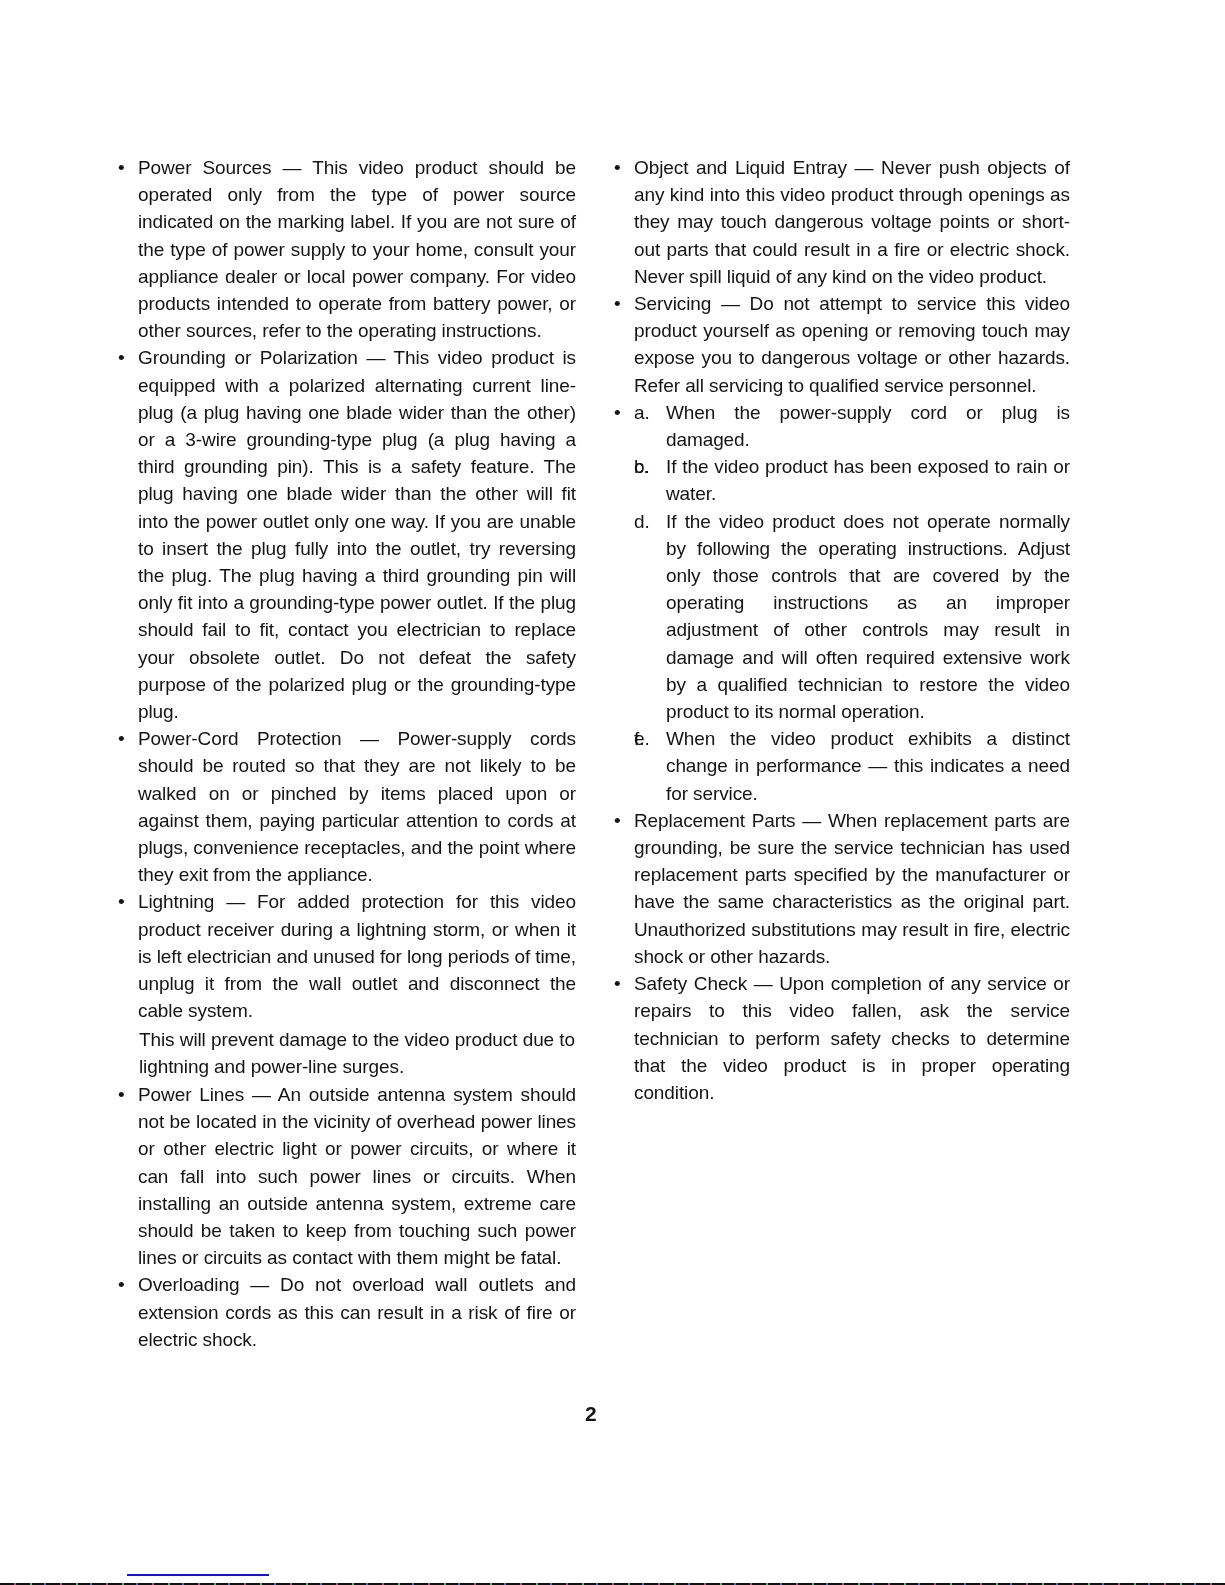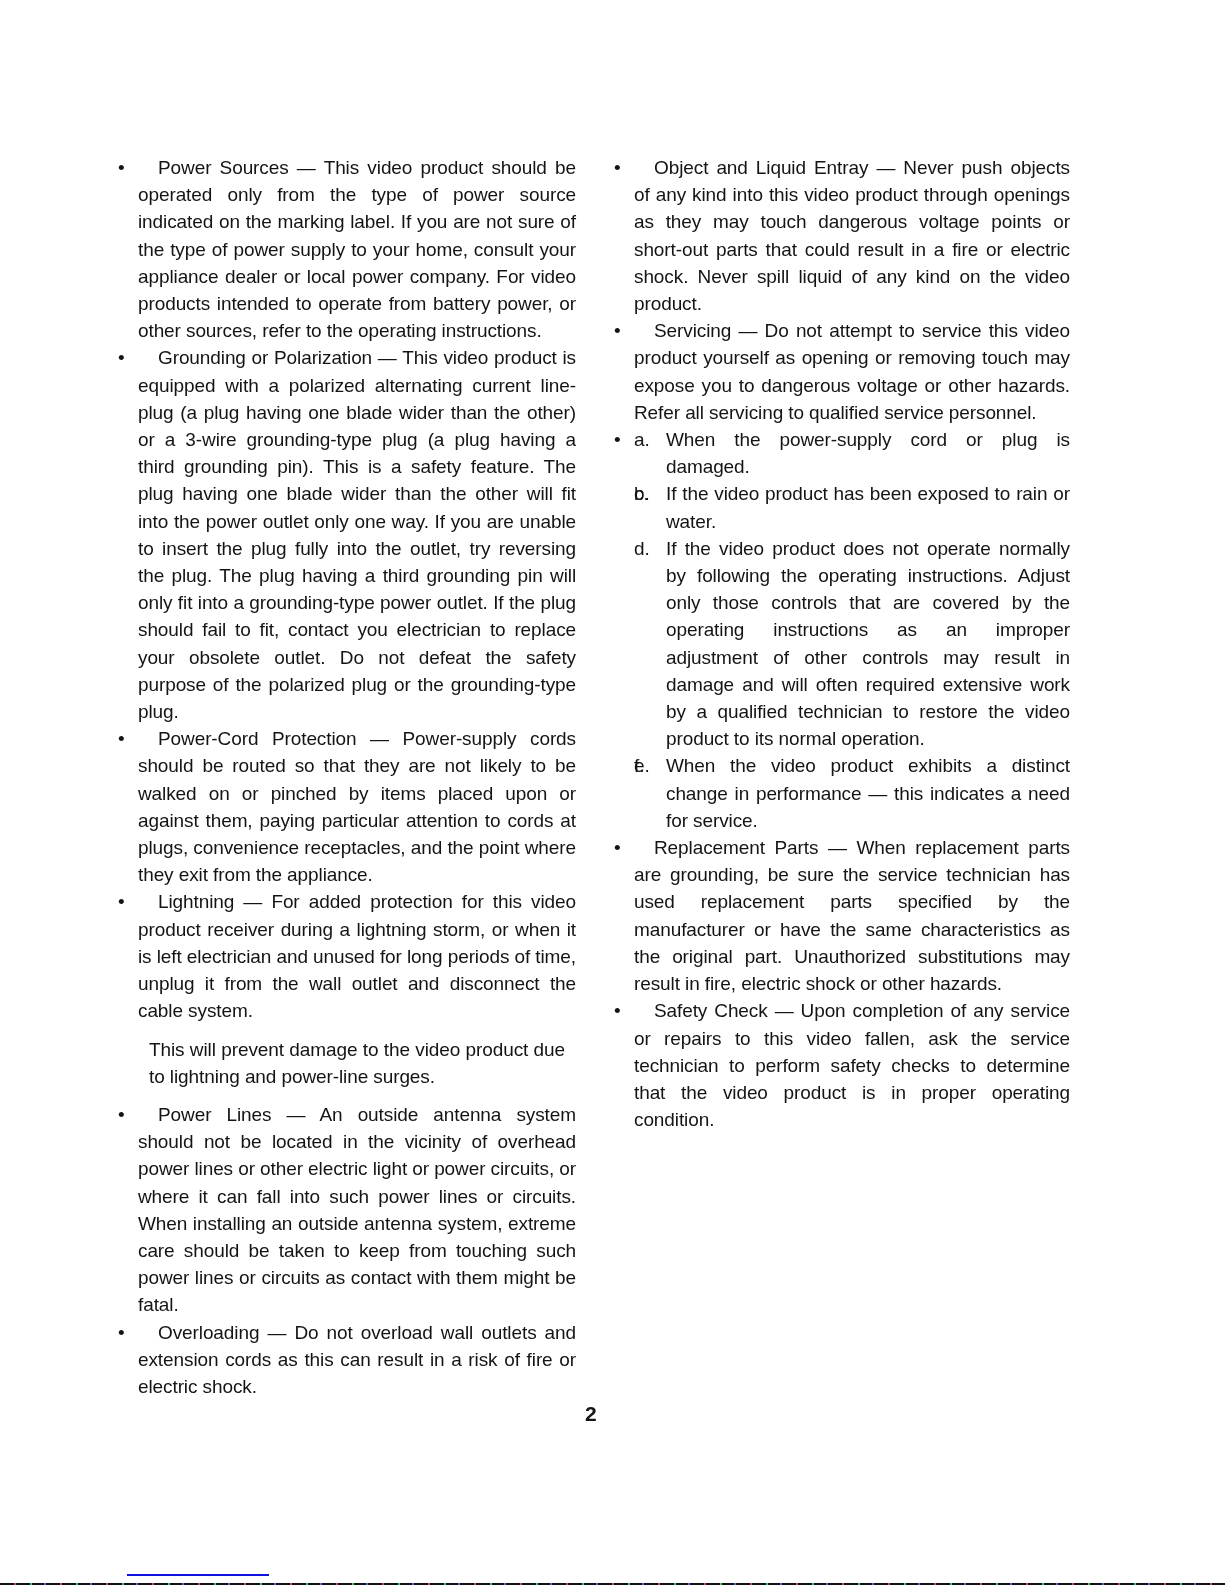--- a/index.html
+++ b/index.html
@@ -36,24 +36,24 @@
       position: relative;
       padding-left: 22px;
       margin: 0;
     }
     .bullet {
       position: absolute;
       left: 2px;
       top: 0;
       font-size: 19px;
     }
-    .item-text { display: inline; margin-left: 20px; }
+    .item-text { display: inline; }
     .para {
       padding-left: 22px;
-      margin: 11px;
+      margin: 1px;
     }
     .sub-list {
       margin: 0;
       padding: 0;
     }
     .sub-item {
       position: relative;
       padding-left: 54px;
     }
     .sub-marker {

